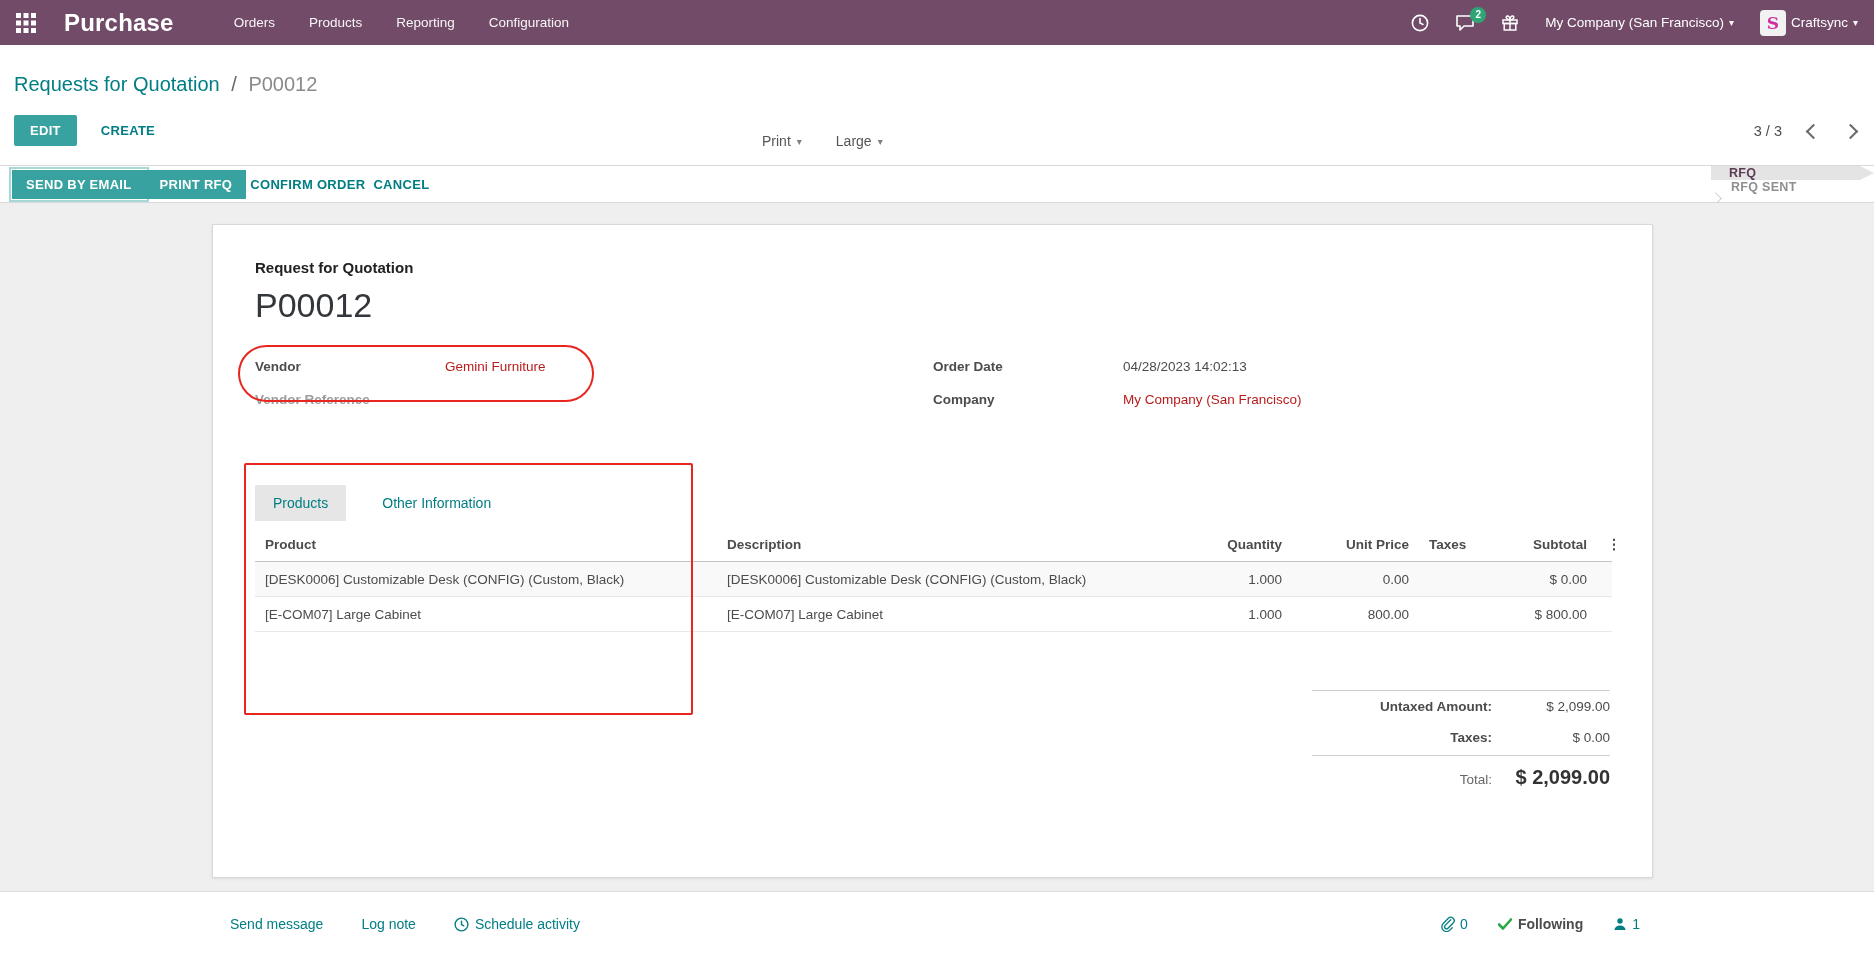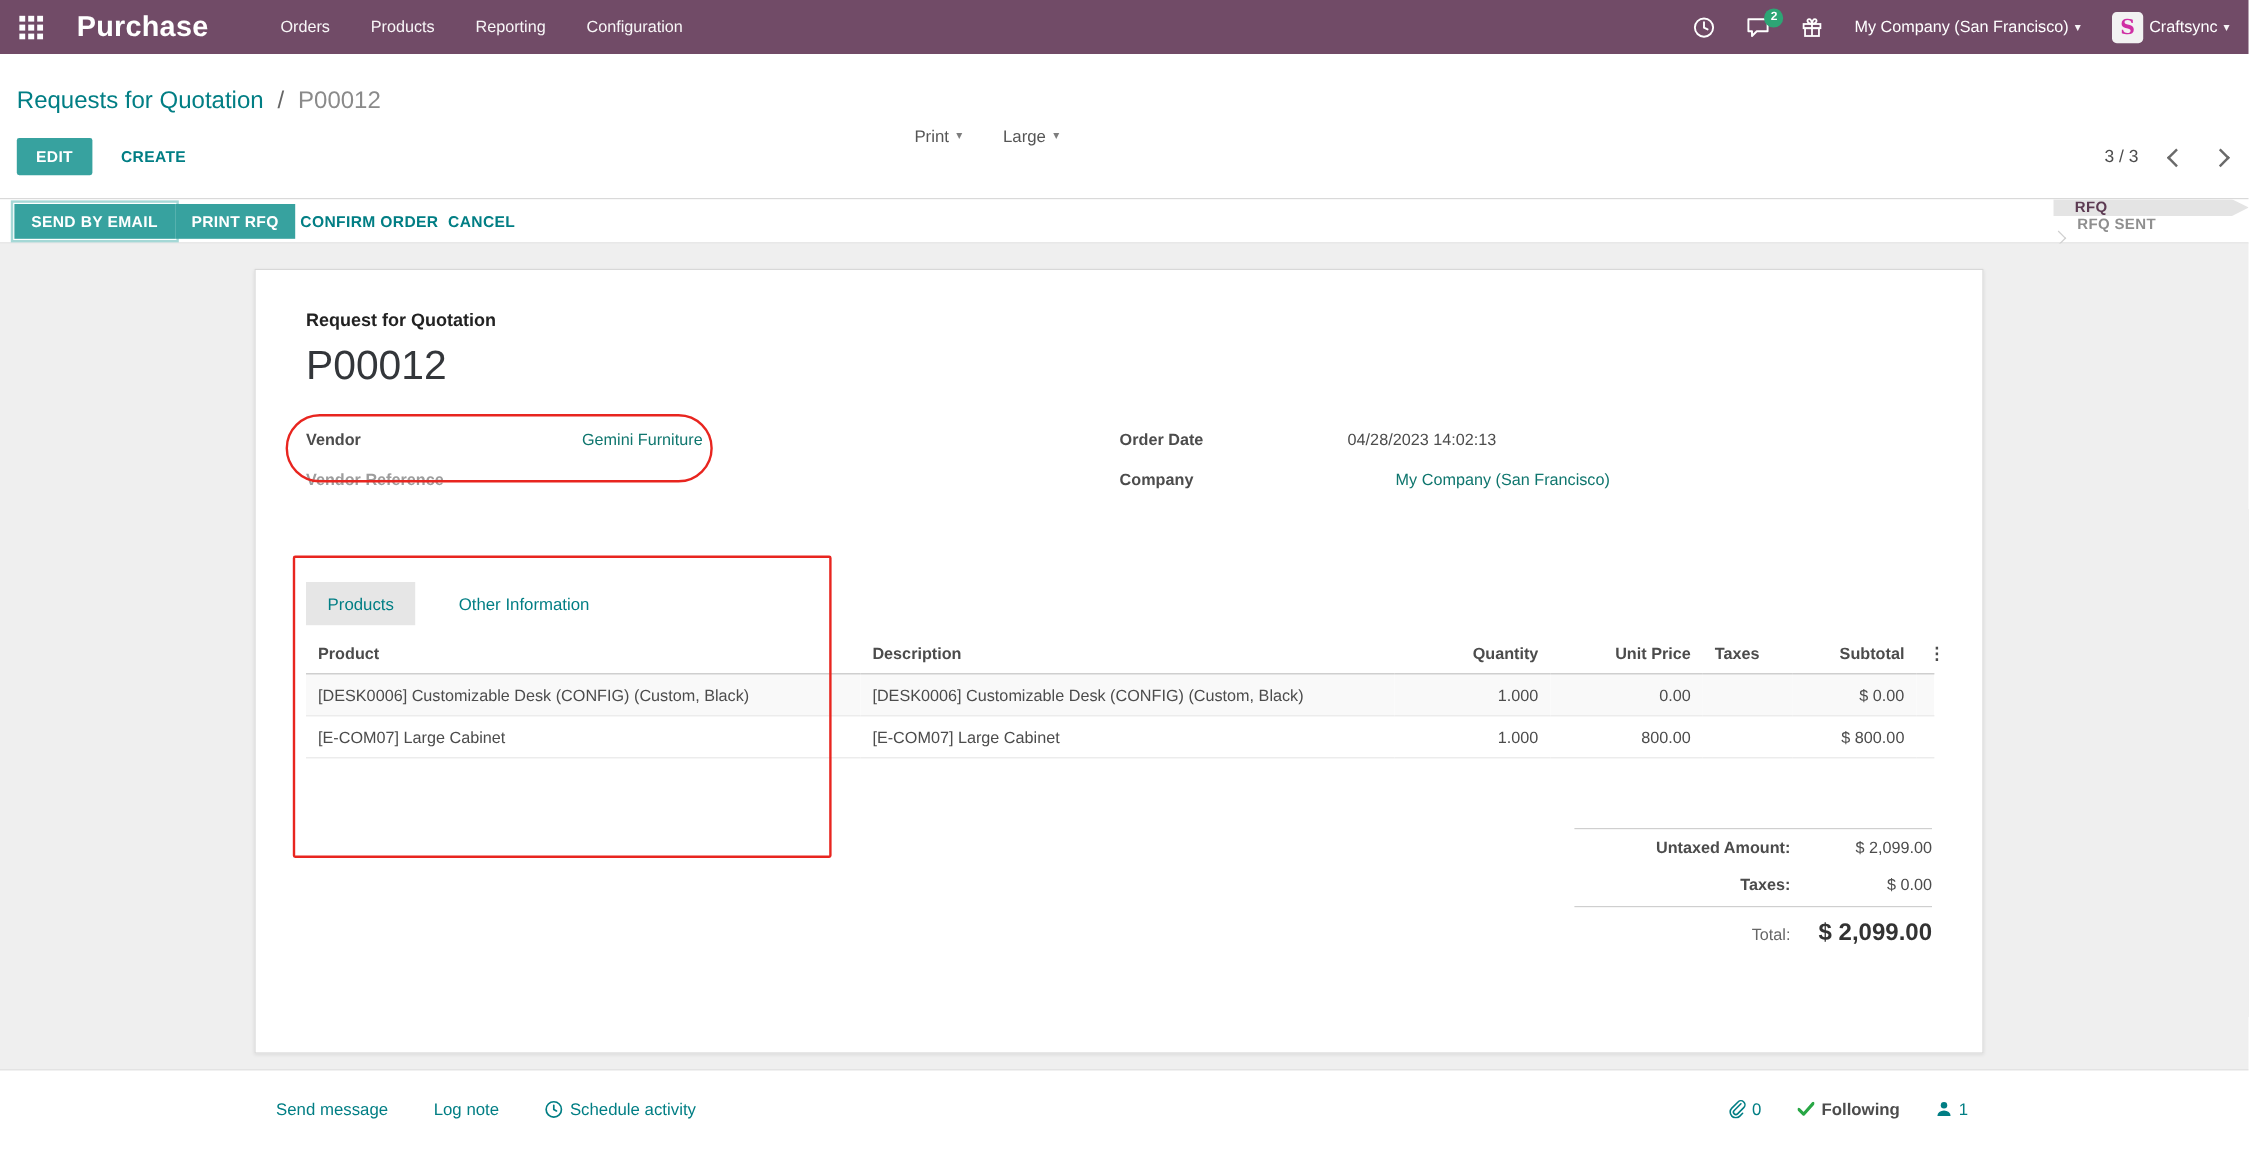--- a/index.html
+++ b/index.html
@@ -28,21 +28,21 @@
   .control { position:absolute; top:45px; left:0; right:0; height:120px; background:#fff; }
   .breadcrumb { position:absolute; top:28px; left:14px; font-size:20px; }
   .breadcrumb .bc-parent { color:#017E84; cursor:pointer; }
   .breadcrumb .bc-sep { color:#666; margin:0 6px; }
   .breadcrumb .bc-current { color:#8a8a8a; }
   .cp-left { position:absolute; top:70px; left:14px; display:flex; align-items:center; gap:22px; }
   .btn { font-size:13px; font-weight:600; letter-spacing:.3px; cursor:pointer; border:none;
          font-family:"Liberation Sans", sans-serif; }
   .btn-primary { background:#37a29f; color:#fff; padding:8px 16px; border-radius:2px; }
   .btn-link-strong { background:none; color:#017E84; padding:8px 2px; }
-  .cp-center { position:absolute; top:60px; left:762px; display:flex; gap:34px; font-size:14px; color:#555; }
+  .cp-center { position:absolute; top:88px; left:762px; display:flex; gap:34px; font-size:14px; color:#555; }
   .dropdown { cursor:pointer; display:flex; align-items:center; gap:6px; }
   .dropdown .caret { color:#777; }
   .cp-right { position:absolute; top:78px; right:18px; display:flex; align-items:center; gap:26px; color:#555; }
   .pager-count { font-size:14.5px; color:#4c4c4c; }
   .chev { width:11px; height:11px; border-top:2.5px solid #6a6a6a; border-right:2.5px solid #6a6a6a;
           display:inline-block; cursor:pointer; }
   .chev-left { transform:rotate(-135deg); }
   .chev-right { transform:rotate(45deg); }
 
   
@@ -69,21 +69,21 @@
   .doc-label { font-size:15px; font-weight:700; color:#222; margin-bottom:10px; }
   .doc-name { font-size:34px; color:#33363a; margin-bottom:34px; }
   .fields { position:relative; height:96px; }
   .fgroup { position:absolute; top:0; }
   .fgroup-left { left:0; width:560px; }
   .fgroup-right { left:678px; width:560px; }
   .frow { display:flex; align-items:baseline; margin-bottom:18px; font-size:13.5px; }
   .flabel { width:190px; font-weight:700; color:#4c4c4c; }
   .flabel-empty { color:#9d9d9d; }
   .fvalue { color:#4c4c4c; }
-  .fvalue-link { color:#0f766e; cursor:pointer;margin-left:40px; }
+  .fvalue-link { color:#b91c1c; cursor:pointer; }
 
   
   .tabs { display:flex; align-items:center; margin-top:30px; }
   .tab { font-size:14px; color:#017E84; padding:10px 18px; cursor:pointer; }
   .tab-active { background:#e6e6e6; }
   .tab + .tab { margin-left:18px; }
 
   
   table.olist { width:100%; border-collapse:collapse; margin-top:6px; font-size:13.5px; table-layout:fixed; }
   .olist th { font-weight:700; color:#4c4c4c; padding:9px 10px; border-bottom:1px solid #c4c4c4;

